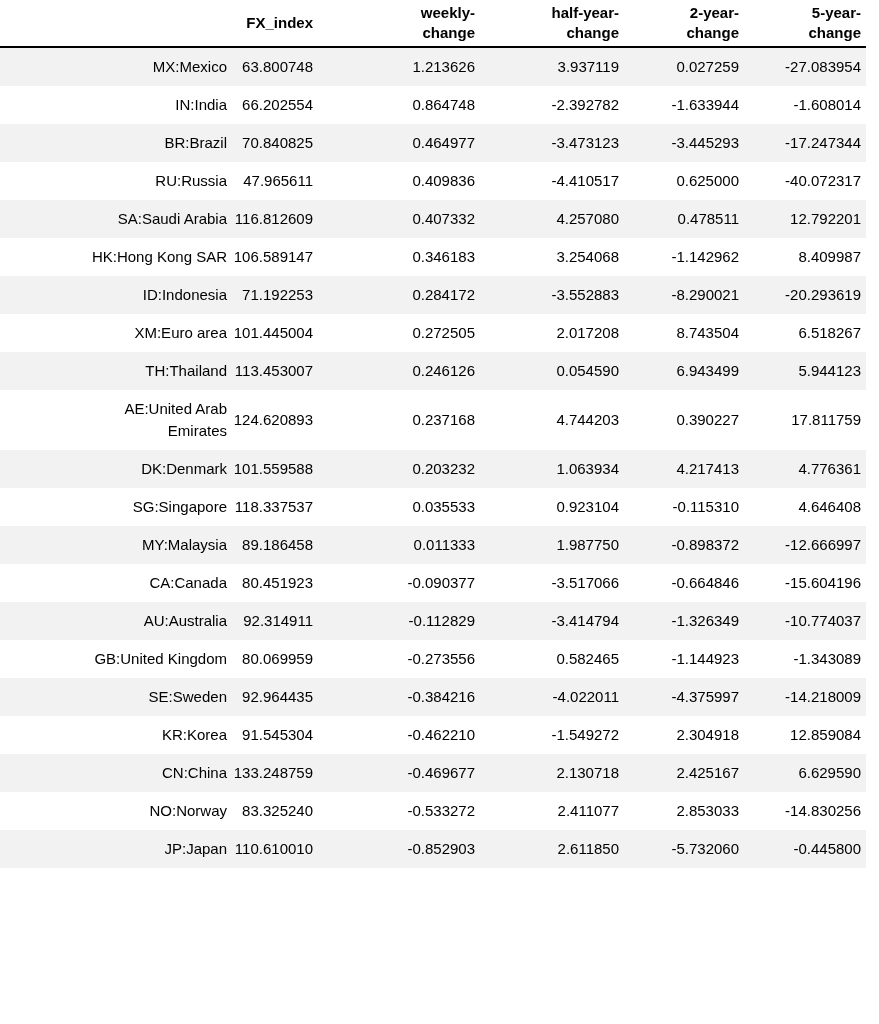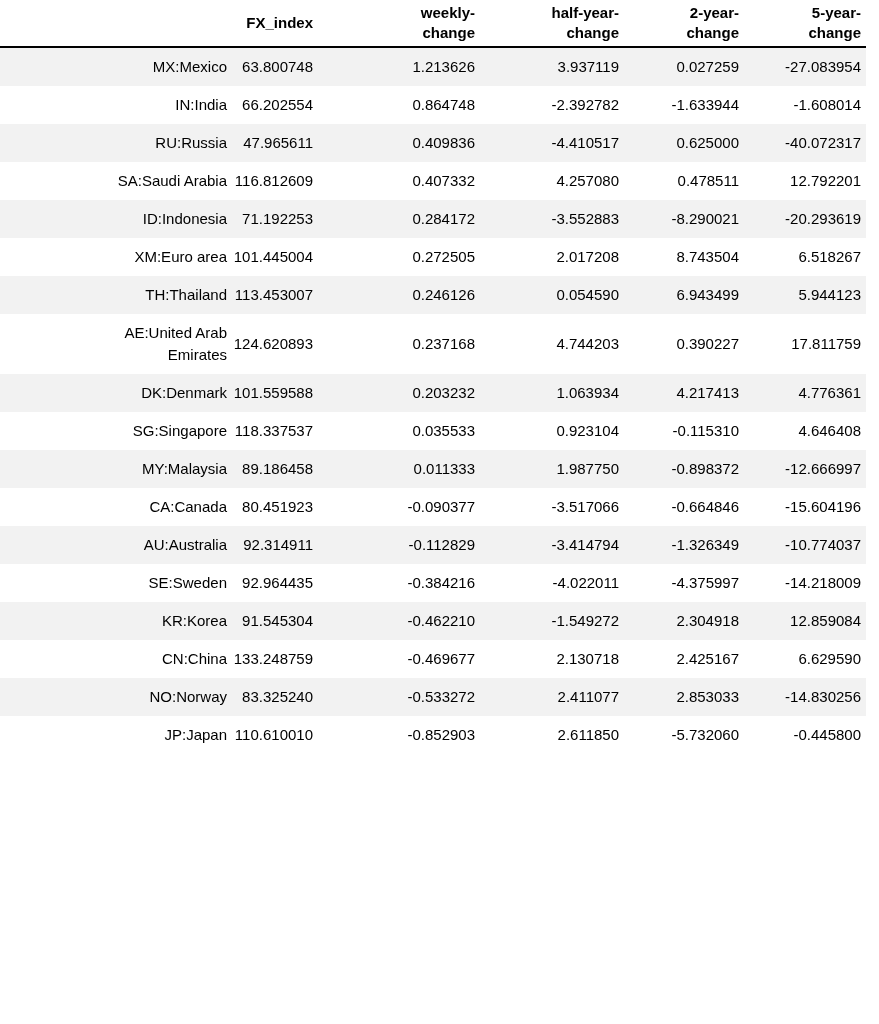--- a/index.html
+++ b/index.html
@@ -97,34 +97,50 @@
     </tr>
         <tr>
       <th class="row-label">IN:India</th>
       <td class="num">66.202554</td>
       <td class="num">0.864748</td>
       <td class="num">-2.392782</td>
       <td class="num">-1.633944</td>
       <td class="num">-1.608014</td>
     </tr>
         <tr>
+      <th class="row-label">BR:Brazil</th>
+      <td class="num">70.840825</td>
+      <td class="num">0.464977</td>
+      <td class="num">-3.473123</td>
+      <td class="num">-3.445293</td>
+      <td class="num">-17.247344</td>
+    </tr>
+        <tr>
       <th class="row-label">RU:Russia</th>
       <td class="num">47.965611</td>
       <td class="num">0.409836</td>
       <td class="num">-4.410517</td>
       <td class="num">0.625000</td>
       <td class="num">-40.072317</td>
     </tr>
         <tr>
       <th class="row-label">SA:Saudi Arabia</th>
       <td class="num">116.812609</td>
       <td class="num">0.407332</td>
       <td class="num">4.257080</td>
       <td class="num">0.478511</td>
       <td class="num">12.792201</td>
+    </tr>
+        <tr>
+      <th class="row-label">HK:Hong Kong SAR</th>
+      <td class="num">106.589147</td>
+      <td class="num">0.346183</td>
+      <td class="num">3.254068</td>
+      <td class="num">-1.142962</td>
+      <td class="num">8.409987</td>
     </tr>
         <tr>
       <th class="row-label">ID:Indonesia</th>
       <td class="num">71.192253</td>
       <td class="num">0.284172</td>
       <td class="num">-3.552883</td>
       <td class="num">-8.290021</td>
       <td class="num">-20.293619</td>
     </tr>
         <tr>
@@ -186,20 +202,28 @@
     </tr>
         <tr>
       <th class="row-label">AU:Australia</th>
       <td class="num">92.314911</td>
       <td class="num">-0.112829</td>
       <td class="num">-3.414794</td>
       <td class="num">-1.326349</td>
       <td class="num">-10.774037</td>
     </tr>
         <tr>
+      <th class="row-label">GB:United Kingdom</th>
+      <td class="num">80.069959</td>
+      <td class="num">-0.273556</td>
+      <td class="num">0.582465</td>
+      <td class="num">-1.144923</td>
+      <td class="num">-1.343089</td>
+    </tr>
+        <tr>
       <th class="row-label">SE:Sweden</th>
       <td class="num">92.964435</td>
       <td class="num">-0.384216</td>
       <td class="num">-4.022011</td>
       <td class="num">-4.375997</td>
       <td class="num">-14.218009</td>
     </tr>
         <tr>
       <th class="row-label">KR:Korea</th>
       <td class="num">91.545304</td>

